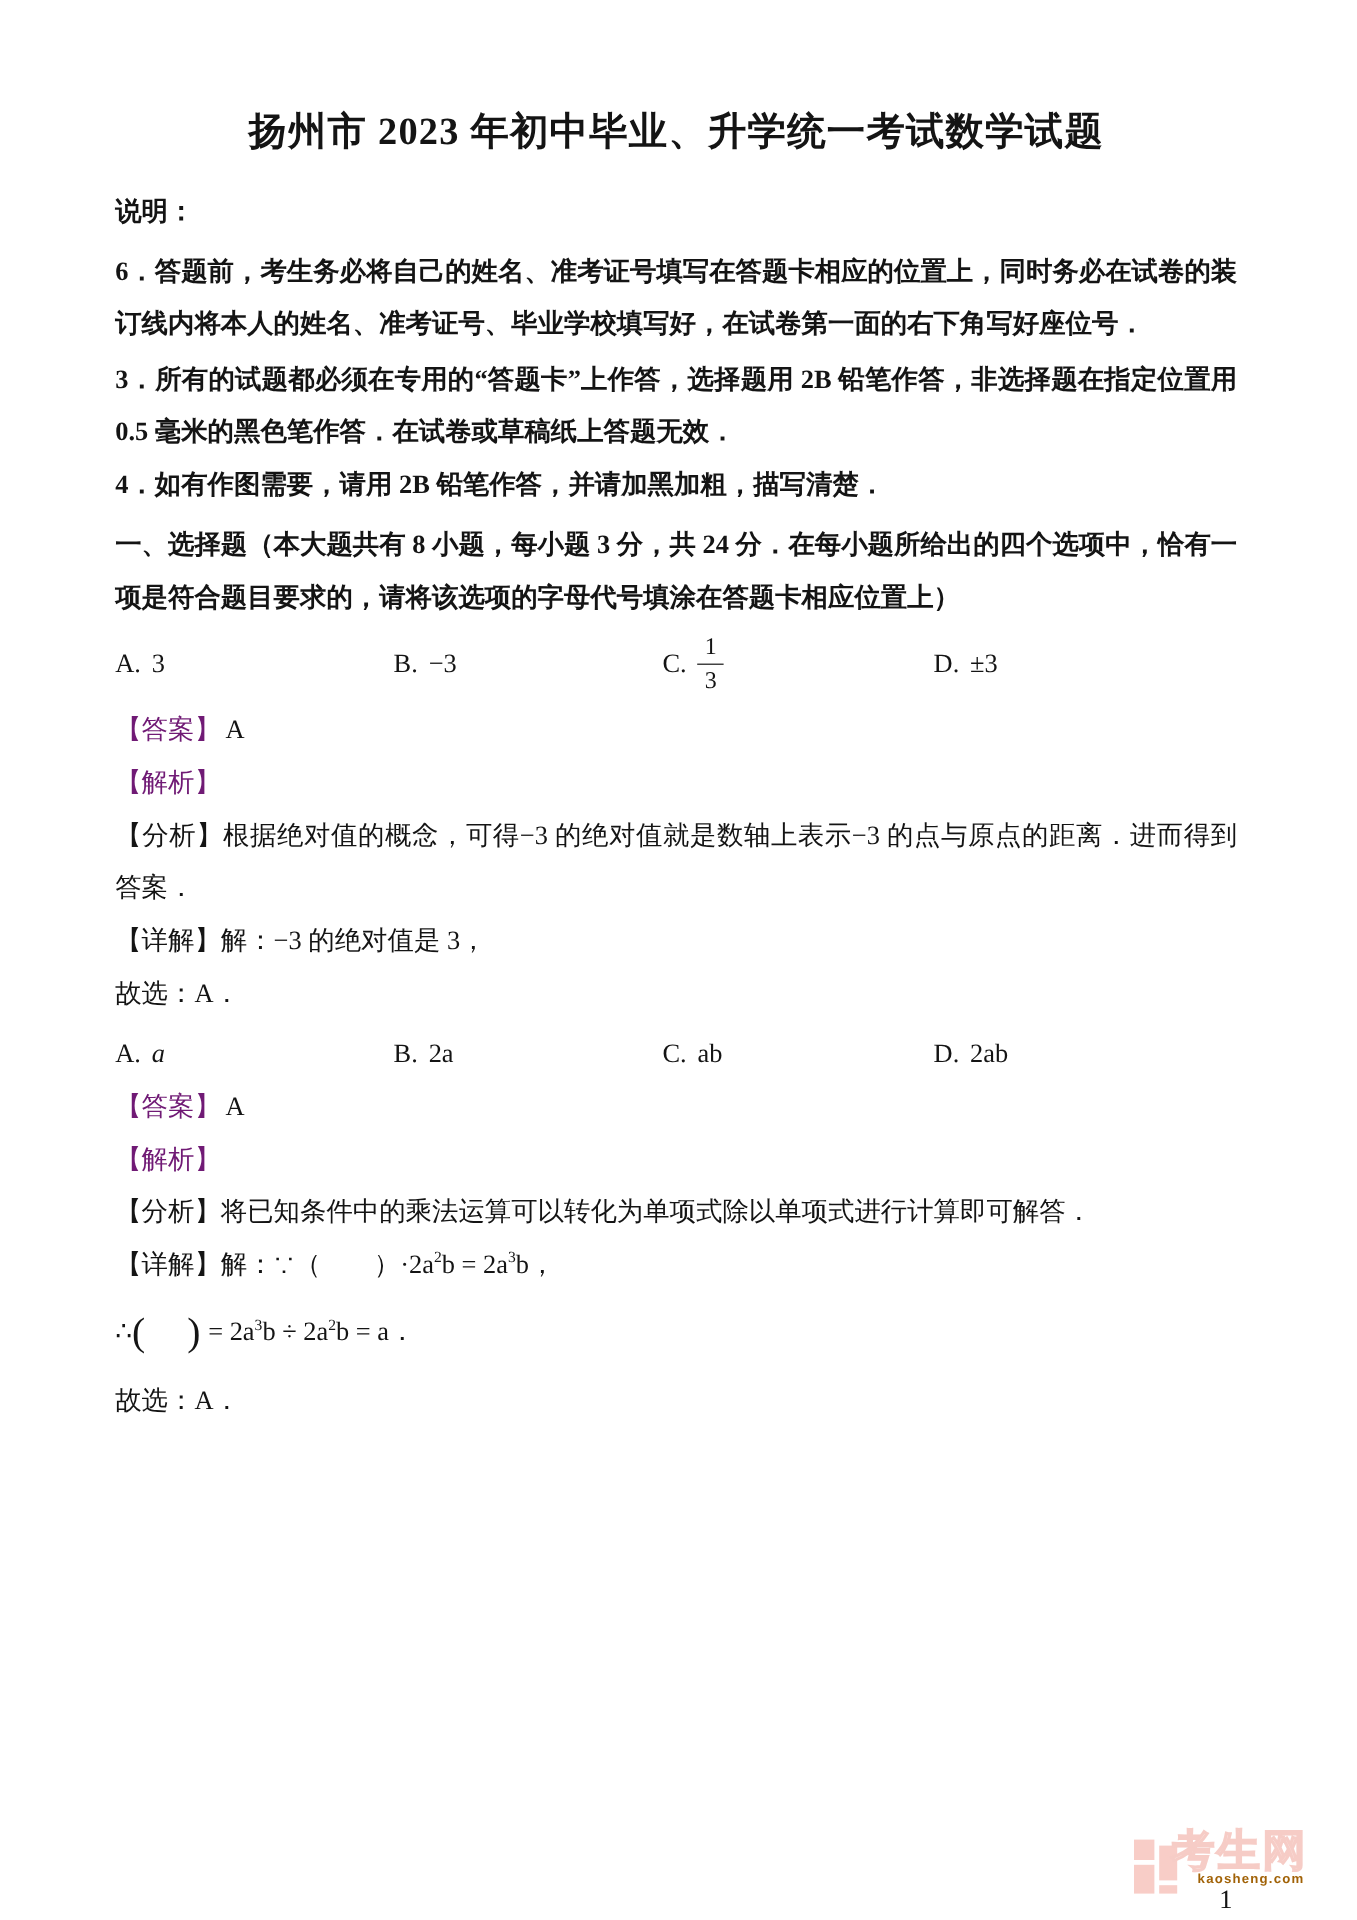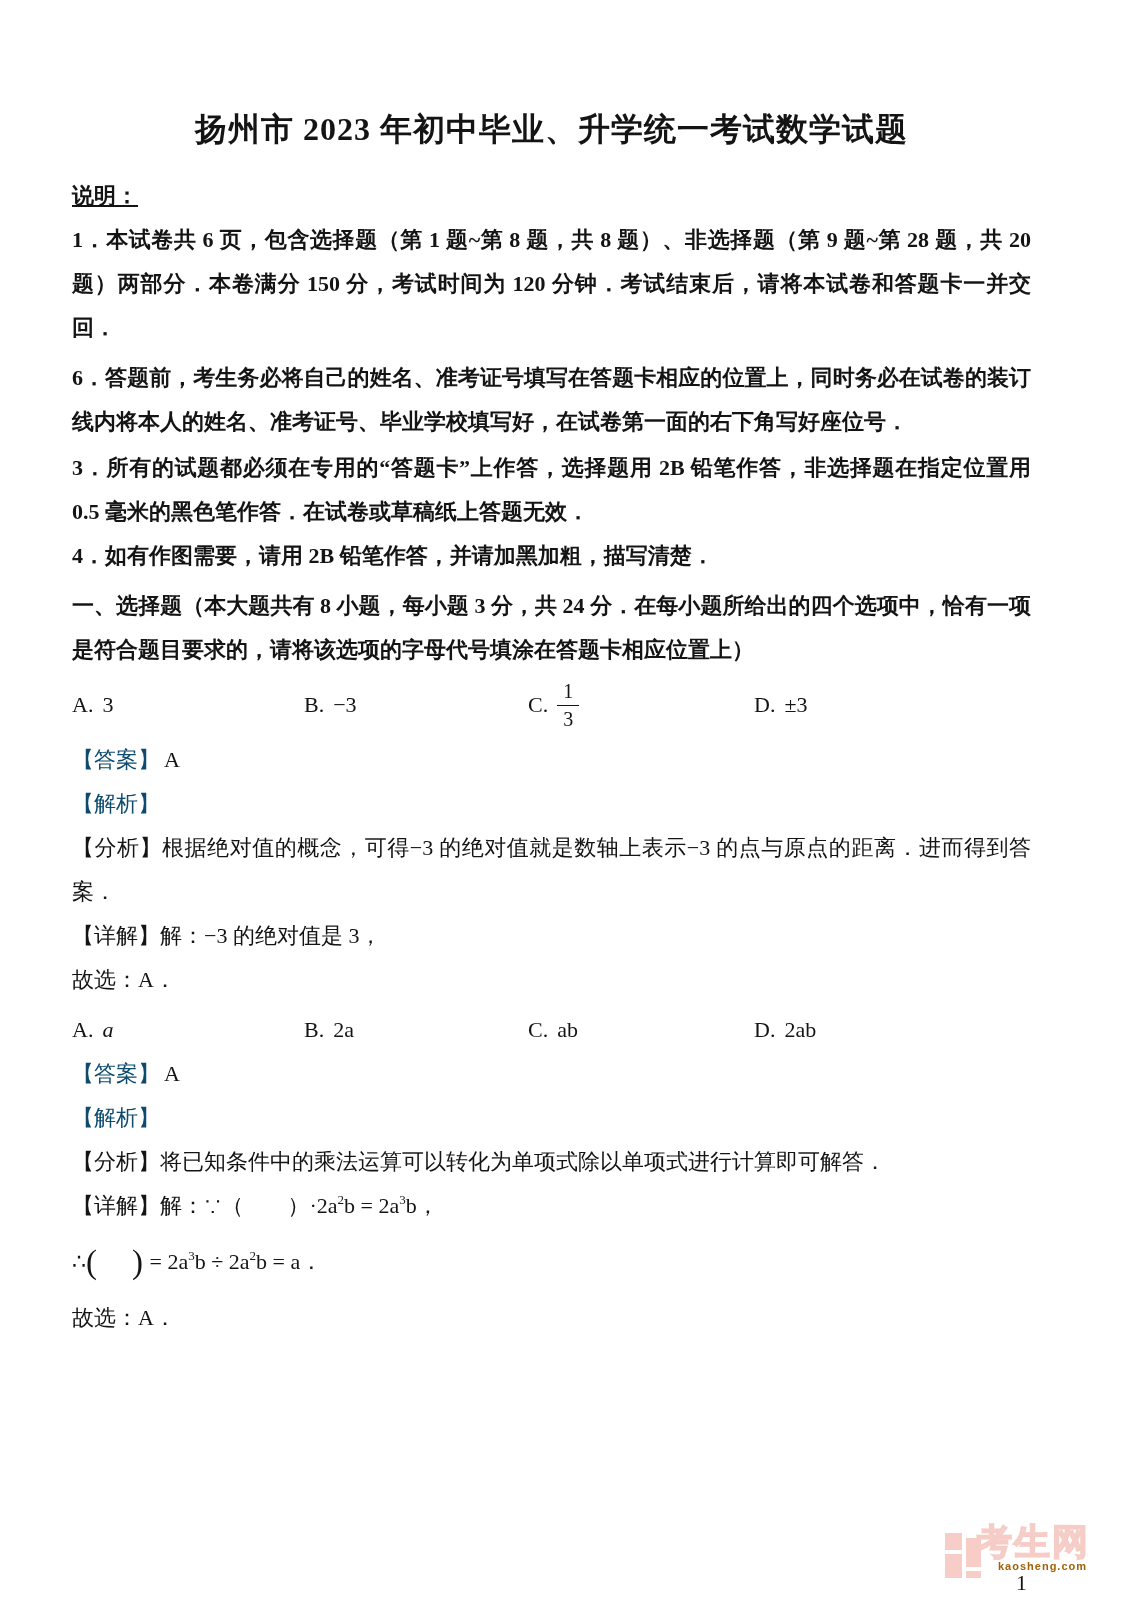--- a/index.html
+++ b/index.html
@@ -1,46 +1,46 @@
 <!DOCTYPE html>
 <html><head>
 <meta charset="utf-8">
 <style>
   html,body{margin:0;padding:0;}
   body{
     width:1131px;height:1600px;background:#ffffff;position:relative;
     font-family:"Liberation Serif","DejaVu Serif",serif;color:#141414;
     overflow:hidden;
   }
-  .page{position:absolute;inset:0;padding:88px 100px 0 72px;box-sizing:border-box;margin-top:20px;}
+  .page{position:absolute;inset:0;padding:88px 100px 0 96px;box-sizing:border-box;}
   .title{font-size:32px;font-weight:bold;text-align:center;line-height:42px;letter-spacing:1px;}
   .line{font-size:22px;line-height:44px;}
   .bold{font-weight:bold;}
-  .notice{margin-top:24px;text-decoration:underline;}
+  .notice{margin-top:24px;}
   .para{text-align:justify;}
   .p-gap{margin-top:6px;}
   .p-gap-sm{margin-top:2px;}
   .sec{margin-top:6px;text-align:justify;}
   .q-stem{margin-top:8px;}
   .qnum{margin-right:10px;}
   .raised{position:relative;top:-5px;}
   .options-row{display:flex;align-items:center;font-size:22px;}
   .options-row.tall{height:66px;}
   .options-row.flat{line-height:44px;margin-top:6px;}
   .opt-cell{display:flex;align-items:center;}
   .opt-a{width:232px;}
   .opt-b{width:224px;}
   .opt-c{width:226px;}
   .opt-d{flex:1;}
   .opt-label{margin-right:9px;}
   .italic{font-style:italic;}
   .frac{display:inline-block;text-align:center;vertical-align:middle;font-size:20px;line-height:25px;}
   .frac .num{display:block;border-bottom:1.5px solid #141414;padding:0 6px 1px 6px;}
   .frac .den{display:block;padding-top:1px;}
-  .blue{color:#0c4a6e;}
+  .blue{color:#701a75;}
   .ans-val{margin-left:4px;}
   sup{font-size:13px;line-height:0;position:relative;top:-1px;}
   .bigp{font-size:33px;font-weight:400;vertical-align:-4px;letter-spacing:1px;}
   .tall-line{line-height:56px;margin-top:6px;font-size:22px;}
   .guxuan2{margin-top:6px;}
   
   .wm-logo{position:absolute;left:945px;top:1528px;width:42px;height:50px;}
   .wm-logo div{position:absolute;background:#f8cdc7;}
   .wm-b1{left:0;top:5px;width:17px;height:17px;}
   .wm-b2{left:21px;top:10px;width:15px;height:29px;}
@@ -59,21 +59,20 @@
 </style>
 </head>
 <body>
 
 <div class="page">
 
   <div class="title">扬州市 2023 年初中毕业、升学统一考试数学试题</div>
 
   <div class="line bold notice">说明：</div>
 
-  <div class="line bold para">1．本试卷共 6 页，包含选择题（第 1 题~第 8 题，共 8 题）、非选择题（第 9 题~第 28 题，共 20 题）两部分．本卷满分 150 分，考试时间为 120 分钟．考试结束后，请将本试卷和答题卡一并交回．</div>
   <div class="line bold para p-gap">6．答题前，考生务必将自己的姓名、准考证号填写在答题卡相应的位置上，同时务必在试卷的装订线内将本人的姓名、准考证号、毕业学校填写好，在试卷第一面的右下角写好座位号．</div>
   <div class="line bold para p-gap-sm">3．所有的试题都必须在专用的“答题卡”上作答，选择题用 2B 铅笔作答，非选择题在指定位置用 0.5 毫米的黑色笔作答．在试卷或草稿纸上答题无效．</div>
   <div class="line bold para">4．如有作图需要，请用 2B 铅笔作答，并请加黑加粗，描写清楚．</div>
 
   <div class="line bold sec">一、选择题（本大题共有 8 小题，每小题 3 分，共 24 分．在每小题所给出的四个选项中，恰有一项是符合题目要求的，请将该选项的字母代号填涂在答题卡相应位置上）</div>
 
 
   <div class="options-row tall">
     <div class="opt-cell opt-a">
       <span class="opt-label">A.</span>

